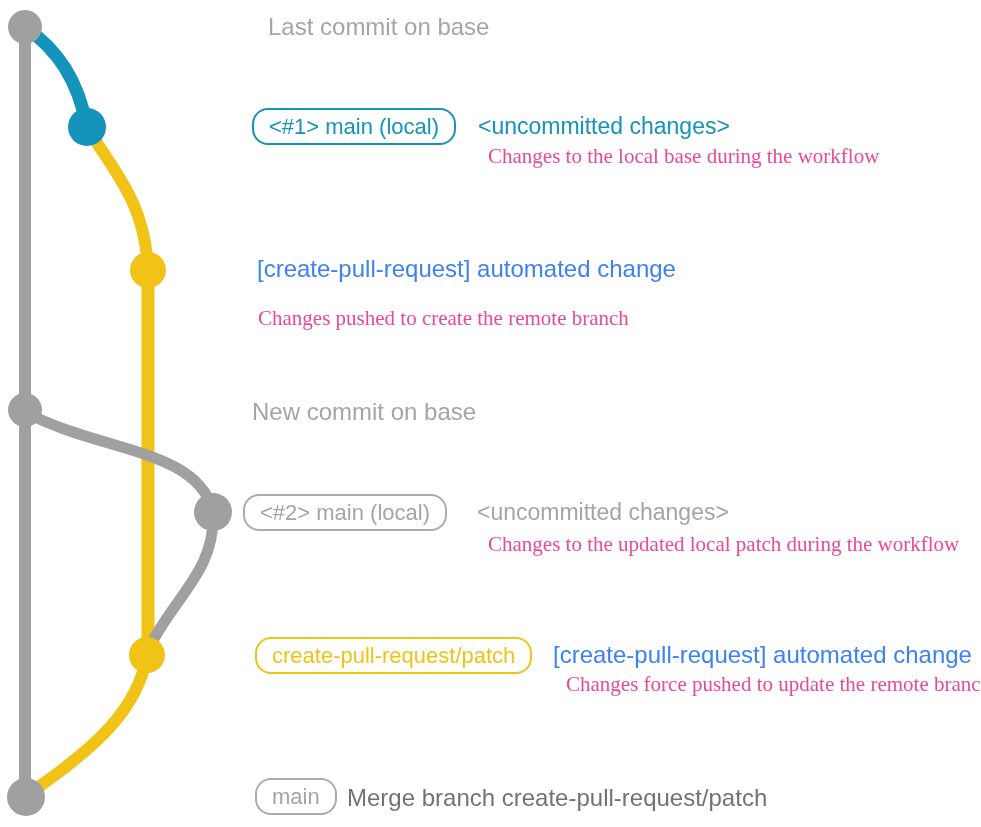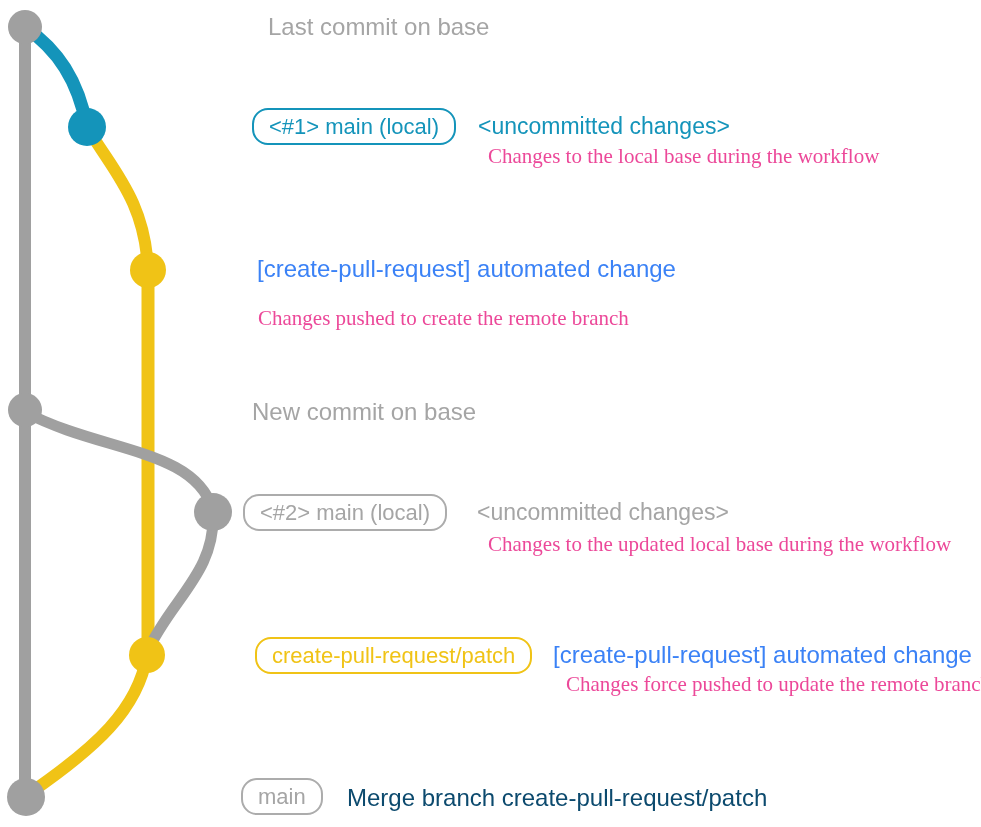--- a/index.html
+++ b/index.html
@@ -53,21 +53,21 @@
     color: #a5a5a5;
     line-height: 26px;
   }
   .commit-label-yellow {
     font-size: 24px;
     color: #3b82f6;
     line-height: 27px;
   }
   .commit-message-gray {
     font-size: 24px;
-    color: #0c4a6e;
+    color: #737373;
     line-height: 27px;
   }
   .desc {
     font-family: "Liberation Serif", serif;
     font-size: 21px;
     color: #ec4899;
     line-height: 24px;
   }
 </style>
 </head>
@@ -102,22 +102,22 @@
   <div class="abs status-teal" style="left:478px; top:113px;">&lt;uncommitted changes&gt;</div>
   <div class="abs desc" style="left:488px; top:144px;">Changes to the local base during the workflow</div>
 
   <div class="abs commit-label-yellow" style="left:257px; top:255px;">[create-pull-request] automated change</div>
   <div class="abs desc" style="left:258px; top:290px;margin-top:16px;">Changes pushed to create the remote branch</div>
 
   <div class="abs heading" style="left:252px; top:398px;">New commit on base</div>
 
   <div class="abs branch-box gray" style="left:243px; top:494px;">&lt;#2&gt; main (local)</div>
   <div class="abs status-gray" style="left:477px; top:499px;">&lt;uncommitted changes&gt;</div>
-  <div class="abs desc" style="left:488px; top:532px;">Changes to the updated local base during the workflow</div>
+  <div class="abs desc" style="left:488px; top:532px;">Changes to the updated local patch during the workflow</div>
 
   <div class="abs branch-box yellow" style="left:255px; top:637px;">create-pull-request/patch</div>
   <div class="abs commit-label-yellow" style="left:553px; top:641px;">[create-pull-request] automated change</div>
   <div class="abs desc" style="left:566px; top:672px;">Changes force pushed to update the remote branch</div>
 
-  <div class="abs branch-box gray" style="left:241px; top:778px;">main</div>
+  <div class="abs branch-box gray" style="left:255px; top:778px;">main</div>
   <div class="abs commit-message-gray" style="left:347px; top:784px;">Merge branch create-pull-request/patch</div>
 
 </div>
 
 </body></html>

